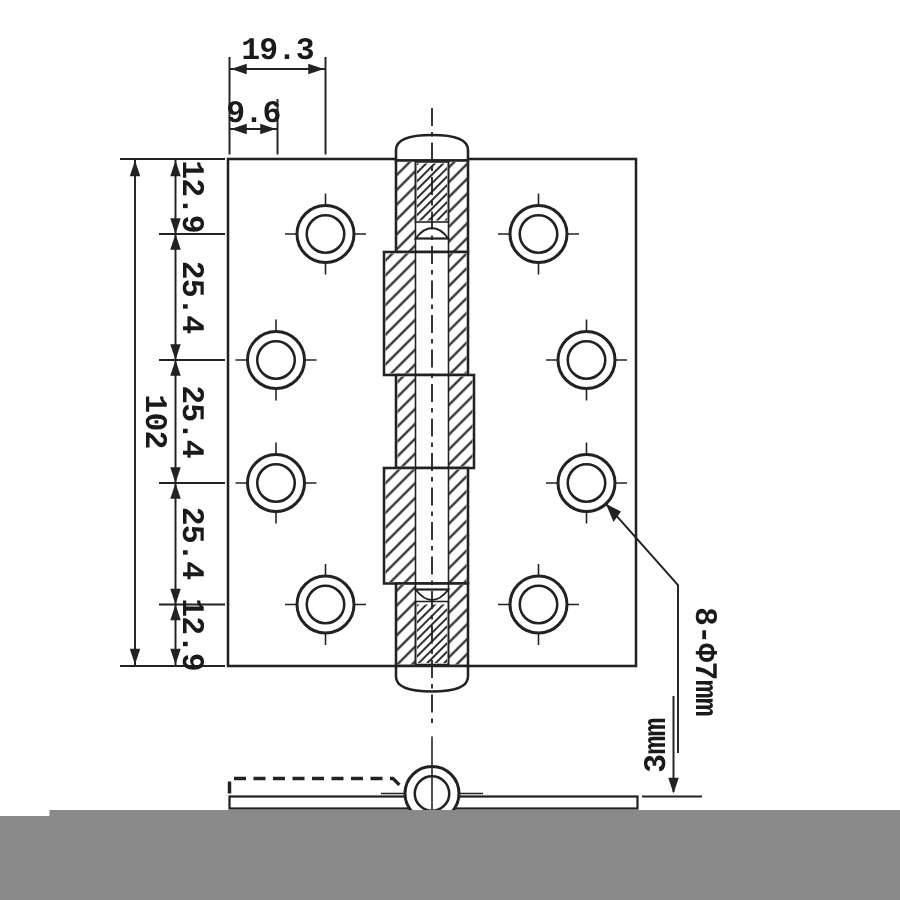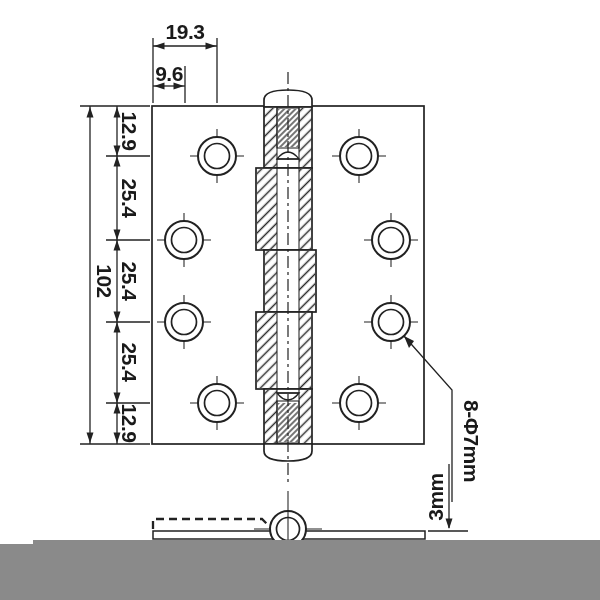--- a/index.html
+++ b/index.html
@@ -1,17 +1,17 @@
 <!DOCTYPE html>
 <html><head>
 <meta charset="utf-8">
 <style>
   html,body{margin:0;padding:0;background:#fff;}
   .stage{position:relative;width:600px;height:600px;background:#fef9c3;overflow:hidden;
-         font-family:Liberation Sans, sans-serif;}
+         font-family:Liberation Mono, monospace;}
   svg{display:block;}
   .ln{stroke:#222;stroke-width:1.3;fill:none;}
   .thin{stroke:#222;stroke-width:1.05;fill:none;}
   .outline{stroke:#222;stroke-width:1.7;}
   .oc{stroke:#222;stroke-width:2;fill:#fff;}
   .ic{stroke:#222;stroke-width:1.7;fill:none;}
   .arr{fill:#222;stroke:none;}
   .dim{font-weight:bold;font-size:21px;fill:#1a1a1a;letter-spacing:-0.5px;}
   .cl{stroke:#222;stroke-width:1.2;fill:none;stroke-dasharray:12 4 3 4;}
   .dash{stroke:#222;stroke-width:2.3;fill:none;stroke-dasharray:8 5;}

